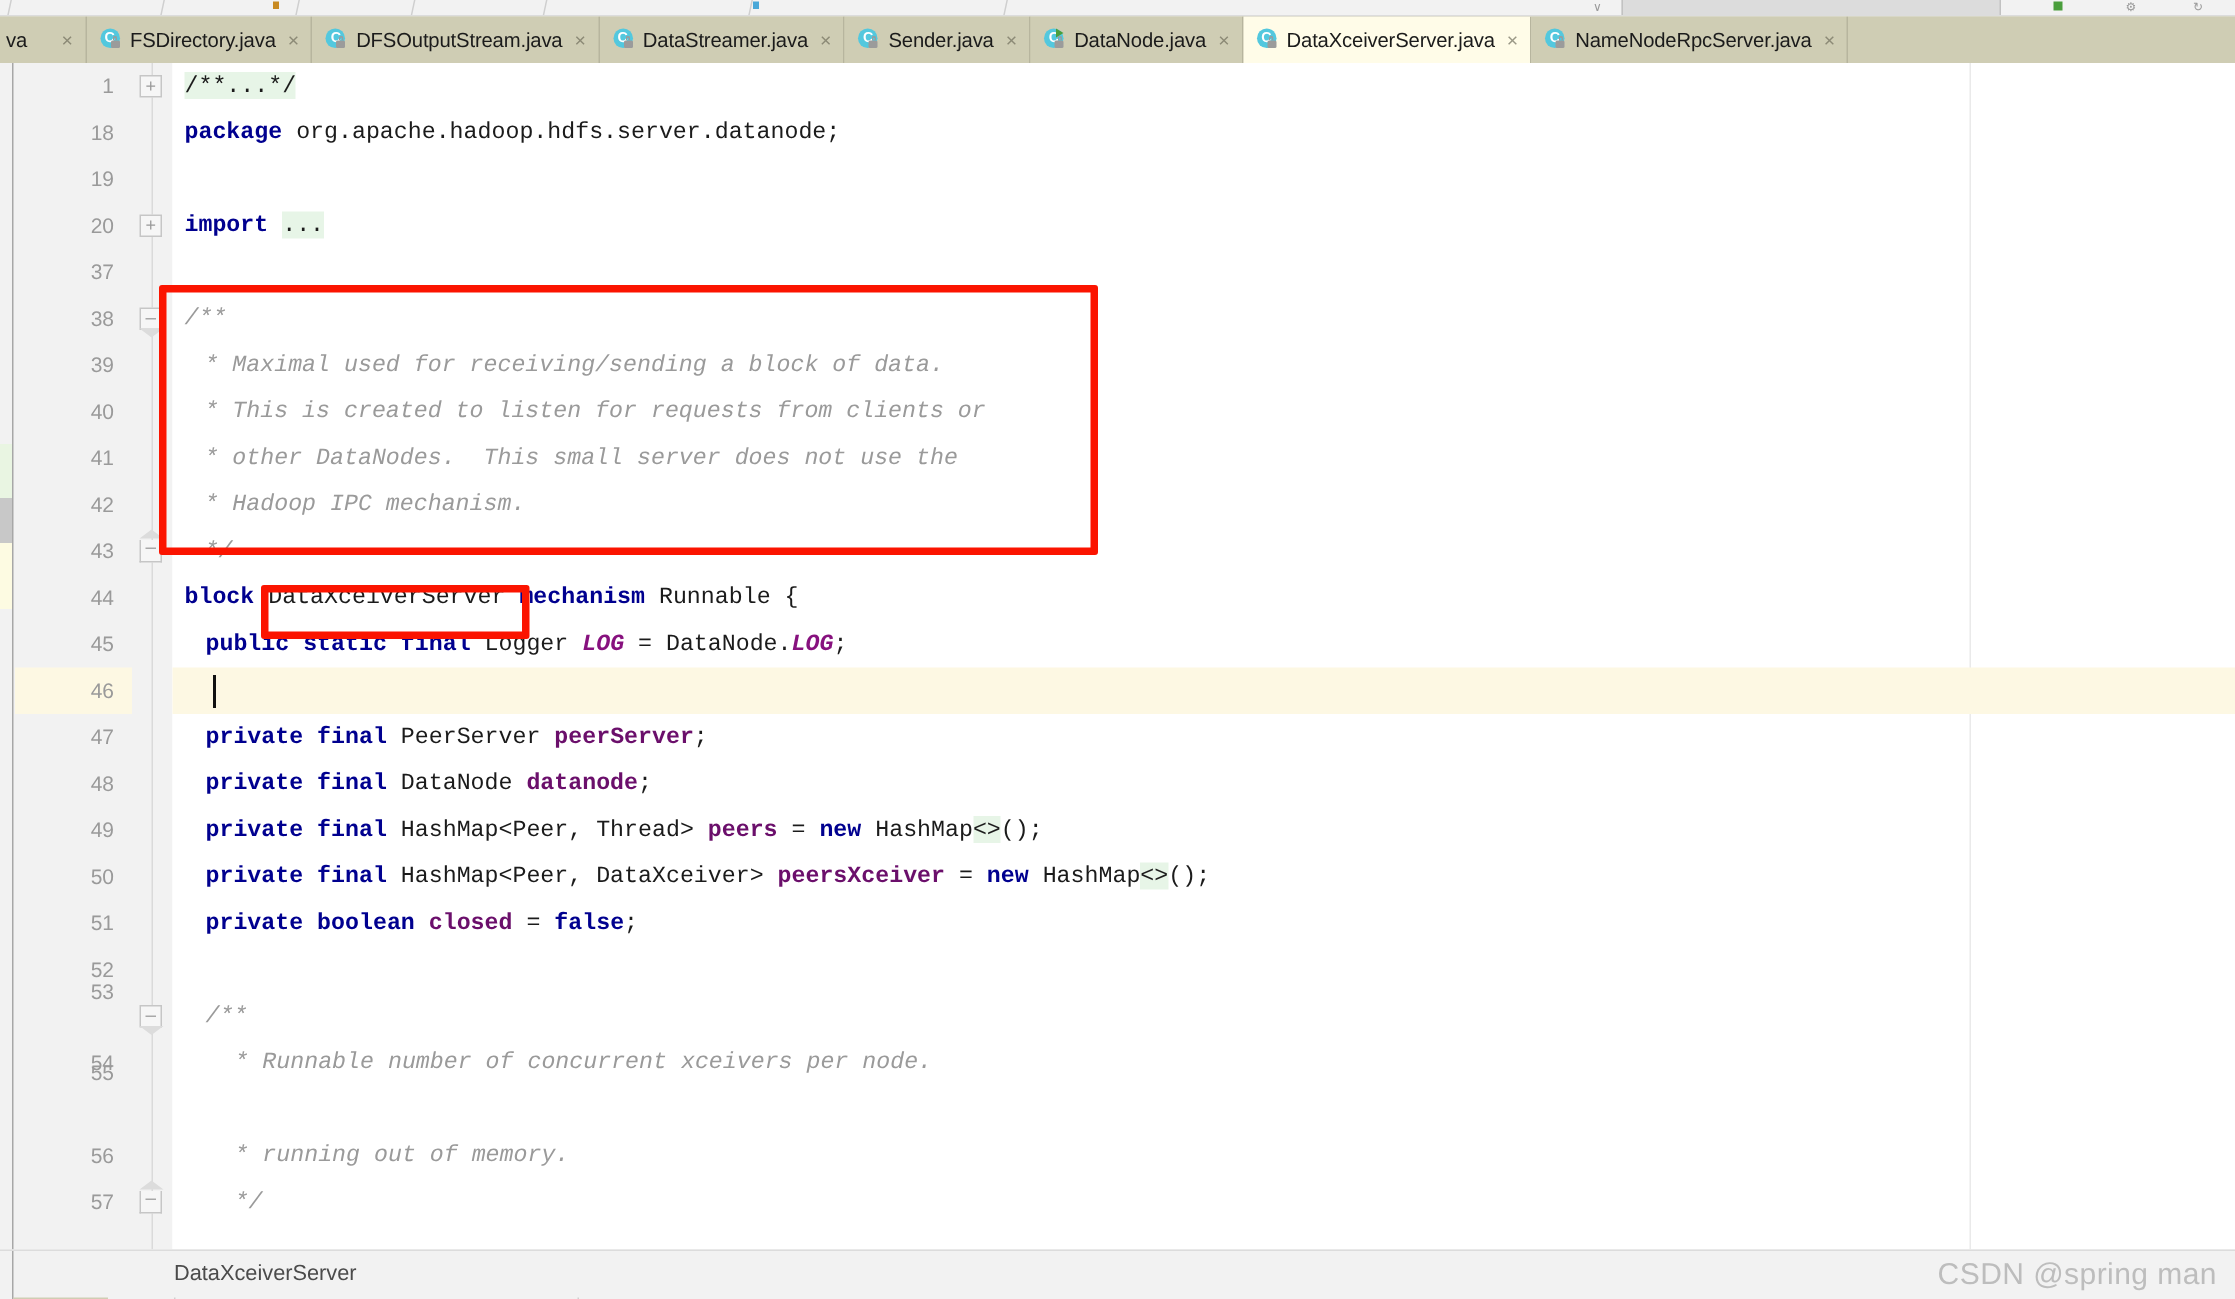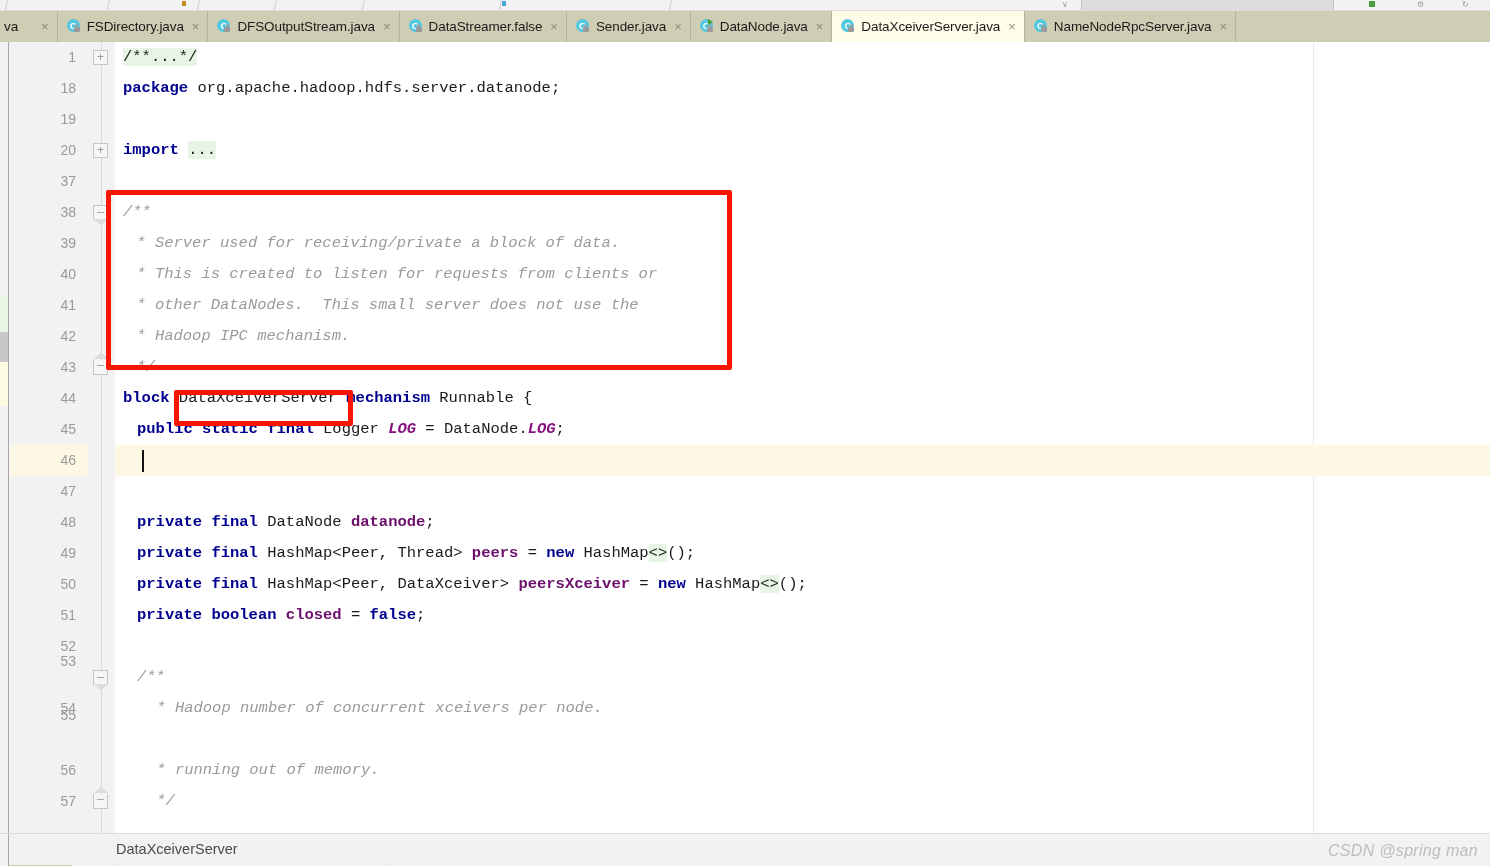--- a/index.html
+++ b/index.html
@@ -273,24 +273,23 @@
   }
   .breadcrumb-text {
     position: absolute; left: 116px; top: 0;
     height: 33px; line-height: 31px;
     font-size: 14.5px;
     color: #4b4b4b;
   }
   .watermark {
     position: absolute; right: 12px; top: 0;
     height: 33px; line-height: 33px;
-    font-size: 16px;
+    font-size: 20px;
     color: #bdbdbd;
     letter-spacing: 0.3px;
-    font-style: italic;
   }
   .bc-divider {
     position: absolute; top: 31px;
     width: 1px; height: 2px;
     background: #cfcfcf;
   }
   .bc-bottom-a {
     position: absolute; left: 9px; top: 31px;
     width: 63px; height: 2px;
     background: #cfcdb4;
@@ -347,21 +346,21 @@
       <span class="tab-close">×</span>
     </div>
 
     <div class="tab">
       <span class="cls-icon">
         <span class="disc"></span>
           <span class="cee">C</span>
         <span class="lock-shackle"></span>
           <span class="lock-body"></span>
       </span>
-      <span class="tab-label">DataStreamer.false</span>
+      <span class="tab-label">DataStreamer.java</span>
       <span class="tab-close">×</span>
     </div>
 
     <div class="tab">
       <span class="cls-icon">
         <span class="disc"></span>
           <span class="cee">C</span>
         <span class="lock-shackle"></span>
           <span class="lock-body"></span>
       </span>
@@ -470,21 +469,21 @@
         <div class="codetext"><span class="kw">import</span> <span class="fold-ph">...</span></div>
       </div>
 
       <div class="row" style="top:124px"></div>
 
       <div class="row" style="top:155px">
         <div class="codetext"><span class="cmt">/**</span></div>
       </div>
 
       <div class="row" style="top:186px">
-        <div class="codetext" style="left:12px"><span class="cmt"> * Server used for receiving/private a block of data.</span></div>
+        <div class="codetext" style="left:12px"><span class="cmt"> * Maximal used for receiving/sending a block of data.</span></div>
       </div>
 
       <div class="row" style="top:217px">
         <div class="codetext" style="left:12px"><span class="cmt"> * This is created to listen for requests from clients or</span></div>
       </div>
 
       <div class="row" style="top:248px">
         <div class="codetext" style="left:12px"><span class="cmt"> * other DataNodes.  This small server does not use the</span></div>
       </div>
 
@@ -501,20 +500,23 @@
       </div>
 
       <div class="row" style="top:372px">
         <div class="codetext" style="left:22px"><span class="kw">public static final</span><span> Logger </span><span class="stat">LOG</span><span> = DataNode.</span><span class="stat">LOG</span><span>;</span></div>
       </div>
 
       <div class="row caret-line" style="top:403px">
         <div class="caret" style="left:27px; top:5px"></div>
       </div>
 
+      <div class="row" style="top:434px">
+        <div class="codetext" style="left:22px"><span class="kw">private final</span><span> PeerServer </span><span class="fld">peerServer</span><span>;</span></div>
+      </div>
 
       <div class="row" style="top:465px">
         <div class="codetext" style="left:22px"><span class="kw">private final</span><span> DataNode </span><span class="fld">datanode</span><span>;</span></div>
       </div>
 
       <div class="row" style="top:496px">
         <div class="codetext" style="left:22px"><span class="kw">private final</span><span> HashMap&lt;Peer, Thread&gt; </span><span class="fld">peers</span><span> = </span><span class="kw">new</span><span> HashMap</span><span class="diamond">&lt;&gt;</span><span>();</span></div>
       </div>
 
       <div class="row" style="top:527px">
@@ -525,21 +527,21 @@
         <div class="codetext" style="left:22px"><span class="kw">private boolean</span><span class="fld"> closed</span><span> = </span><span class="kw">false</span><span>;</span></div>
       </div>
 
       <div class="row" style="top:589px"></div>
 
       <div class="row" style="top:620px">
         <div class="codetext" style="left:22px"><span class="cmt">/**</span></div>
       </div>
 
       <div class="row" style="top:651px">
-        <div class="codetext" style="left:32px"><span class="cmt"> * Hadoop number of concurrent xceivers per node.</span></div>
+        <div class="codetext" style="left:32px"><span class="cmt"> * Runnable number of concurrent xceivers per node.</span></div>
       </div>
 
 
       <div class="row" style="top:713px">
         <div class="codetext" style="left:32px"><span class="cmt"> * running out of memory.</span></div>
       </div>
 
       <div class="row" style="top:744px">
         <div class="codetext" style="left:32px"><span class="cmt"> */</span></div>
       </div>

